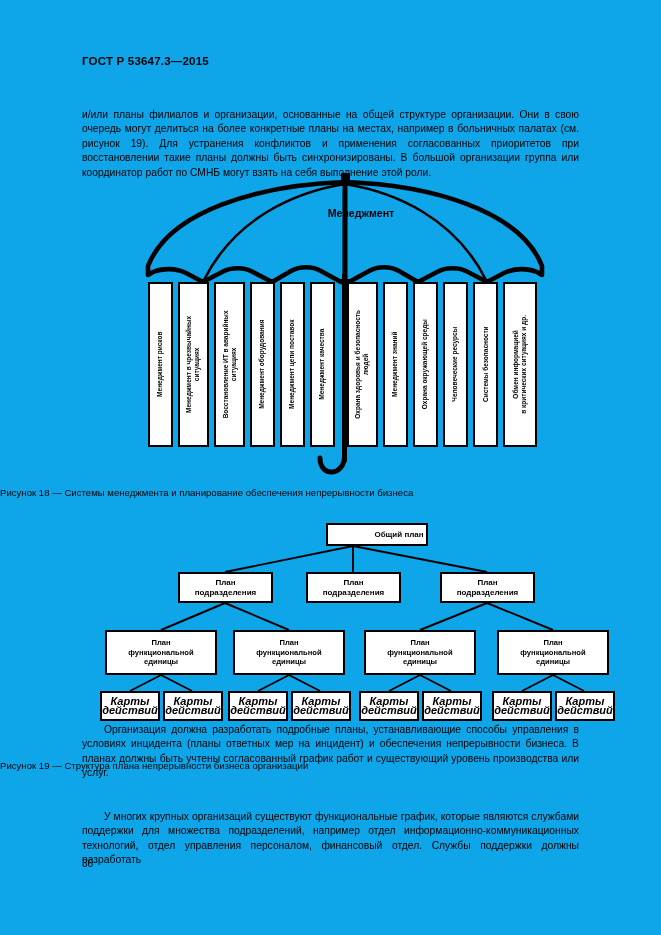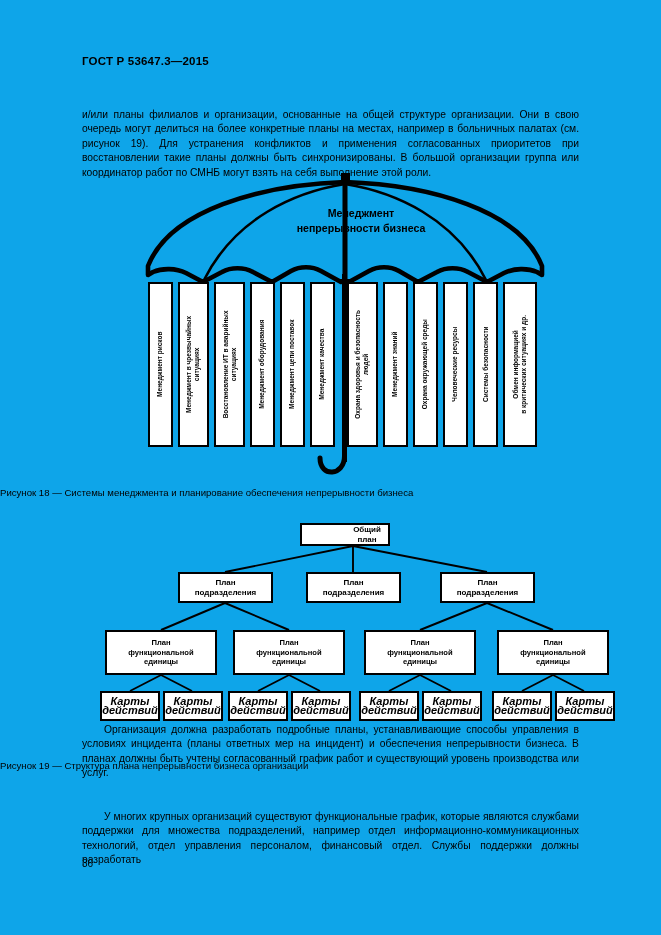--- a/index.html
+++ b/index.html
@@ -192,21 +192,20 @@
       <path d="M 345 14 C 295 22, 235 48, 204 110" fill="none" stroke="#000" stroke-width="2.6"></path>
       <path d="M 345 14 C 395 22, 455 48, 486 110" fill="none" stroke="#000" stroke-width="2.6"></path>
 
       <rect x="342" y="104" width="5" height="188" fill="#000"></rect>
 
       <path d="M 344.5 286 C 344.5 306, 320 308, 320 288" fill="none" stroke="#000" stroke-width="5" stroke-linecap="round"></path>
     </svg>
 
     <div class="umbrella-title">
       <div>Менеджмент</div>
-      <div>непрерывности бизнеса</div>
     </div>
 
     <div class="vbox-row">
       <div class="vbox" style="left:0px;  width:25px;">
         <div class="vbox-label">Менеджмент рисков</div>
       </div>
       <div class="vbox" style="left:30px; width:31px;">
         <div class="vbox-label">
             <div>Менеджмент в чрезвычайных</div>
             <div>ситуациях</div>
@@ -278,21 +277,21 @@
         <line x1="289" y1="159" x2="320" y2="175"></line>
 
         <line x1="420" y1="159" x2="389" y2="175"></line>
         <line x1="420" y1="159" x2="451" y2="175"></line>
 
         <line x1="553" y1="159" x2="522" y2="175"></line>
         <line x1="553" y1="159" x2="584" y2="175"></line>
       </g>
     </svg>
 
-    <div class="node node-root" style="left:300px; top:7px; width:90px; height:23px;padding-left:44px;">
+    <div class="node node-root" style="left:326px; top:7px; width:102px; height:23px;padding-left:44px;">
       <span>Общий план</span>
     </div>
 
     <div class="node node-div" style="left:178px; top:56px; width:95px; height:31px;">
       <div>
         <div>План</div>
         <div>подразделения</div>
       </div>
     </div>
     <div class="node node-div" style="left:306px; top:56px; width:95px; height:31px;">

